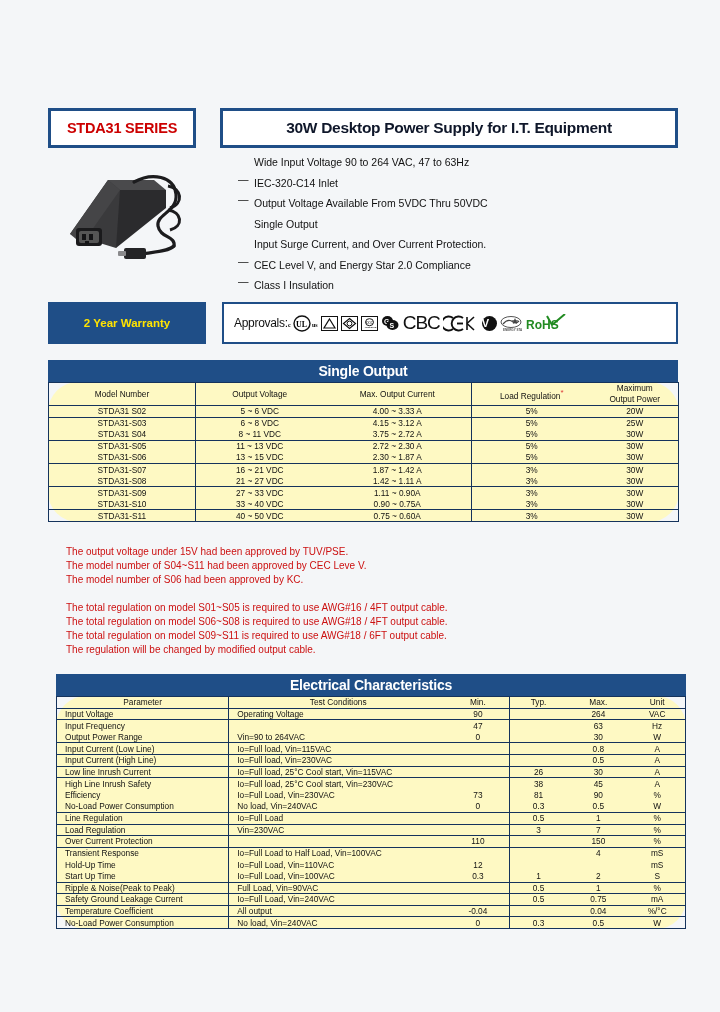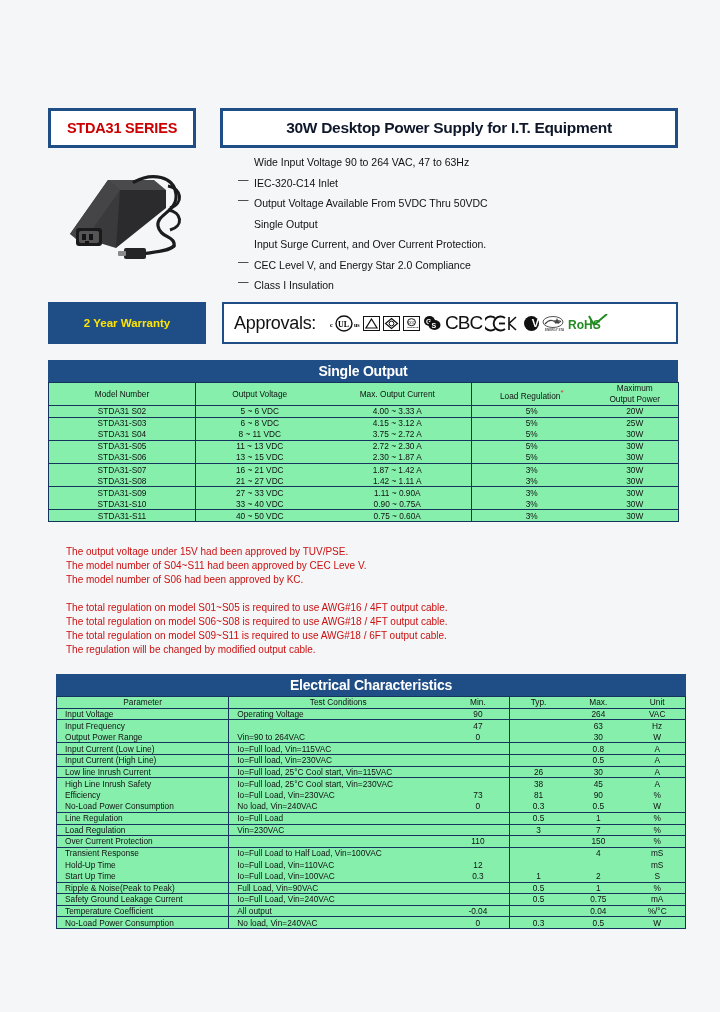--- a/index.html
+++ b/index.html
@@ -48,38 +48,38 @@
   .warranty {
     position: absolute; left: 48px; top: 302px; width: 158px; height: 42px;
     background: #1f4e87; display: flex; align-items: center; justify-content: center;
   }
   .warranty span { color: #ffe400; font-weight: bold; font-size: 11.5px; }
   .approvals-box {
     position: absolute; left: 222px; top: 302px; width: 456px; height: 42px;
     border: 2px solid #1f4e87; background: #ffffff;
     display: flex; align-items: center; padding-left: 10px;
   }
-  .approvals-label { font-size: 18px; color: #111; margin-right: 14px; letter-spacing: -0.3px; }
+  .approvals-label { font-size: 12px; color: #111; letter-spacing: -0.3px; }
   .approvals-marks { display: flex; align-items: center; gap: 3px; }
-  .mk { display: flex; align-items: center; justify-content: flex-end; font-weight: bold; color: #111; }
+  .mk { display: flex; align-items: center; justify-content: flex-start; font-weight: bold; color: #111; }
   .mk-ul { font-size: 8px; }
   .mk-box { border: 1.3px solid #111; width: 17px; height: 15px; font-size: 9px; }
   .mk-cbc { font-size: 19px; letter-spacing: -1px; font-weight: normal; }
   .mk-v { width: 15px; height: 15px; border-radius: 50%; background: #111; color: #fff; font-size: 11px; }
   .mk-rohs { color: #228B22; font-size: 13px; font-weight: bold; }
 
   
   .sec-bar {
     background: #1f4e87; color: #ffffff; font-weight: bold; font-size: 14px;
     text-align: center; height: 22px; line-height: 22px; letter-spacing: -0.2px;
   }
 
   
   .so-wrap { position: absolute; left: 48px; top: 360px; width: 630px; }
-  table.tbl { width: 100%; border-collapse: collapse; background: #86efac; table-layout: fixed; }
+  table.tbl { width: 100%; border-collapse: collapse; background: #fef9c3; table-layout: fixed; border-radius: 30px; }
   table.tbl td, table.tbl th {
     font-size: 8.3px; color: #111; text-align: center; padding: 0;
     height: 11.6px; font-weight: normal; vertical-align: middle;
   }
   .so-head th {
     font-weight: bold; font-size: 9.3px; height: 26px; vertical-align: middle;
   }
   .so-wrap table.tbl { border: 1.2px solid #15335c; }
   .so-head th { border-bottom: 1.2px solid #15335c; }
   .so-head th.vl { border-left: 1.2px solid #15335c; }

